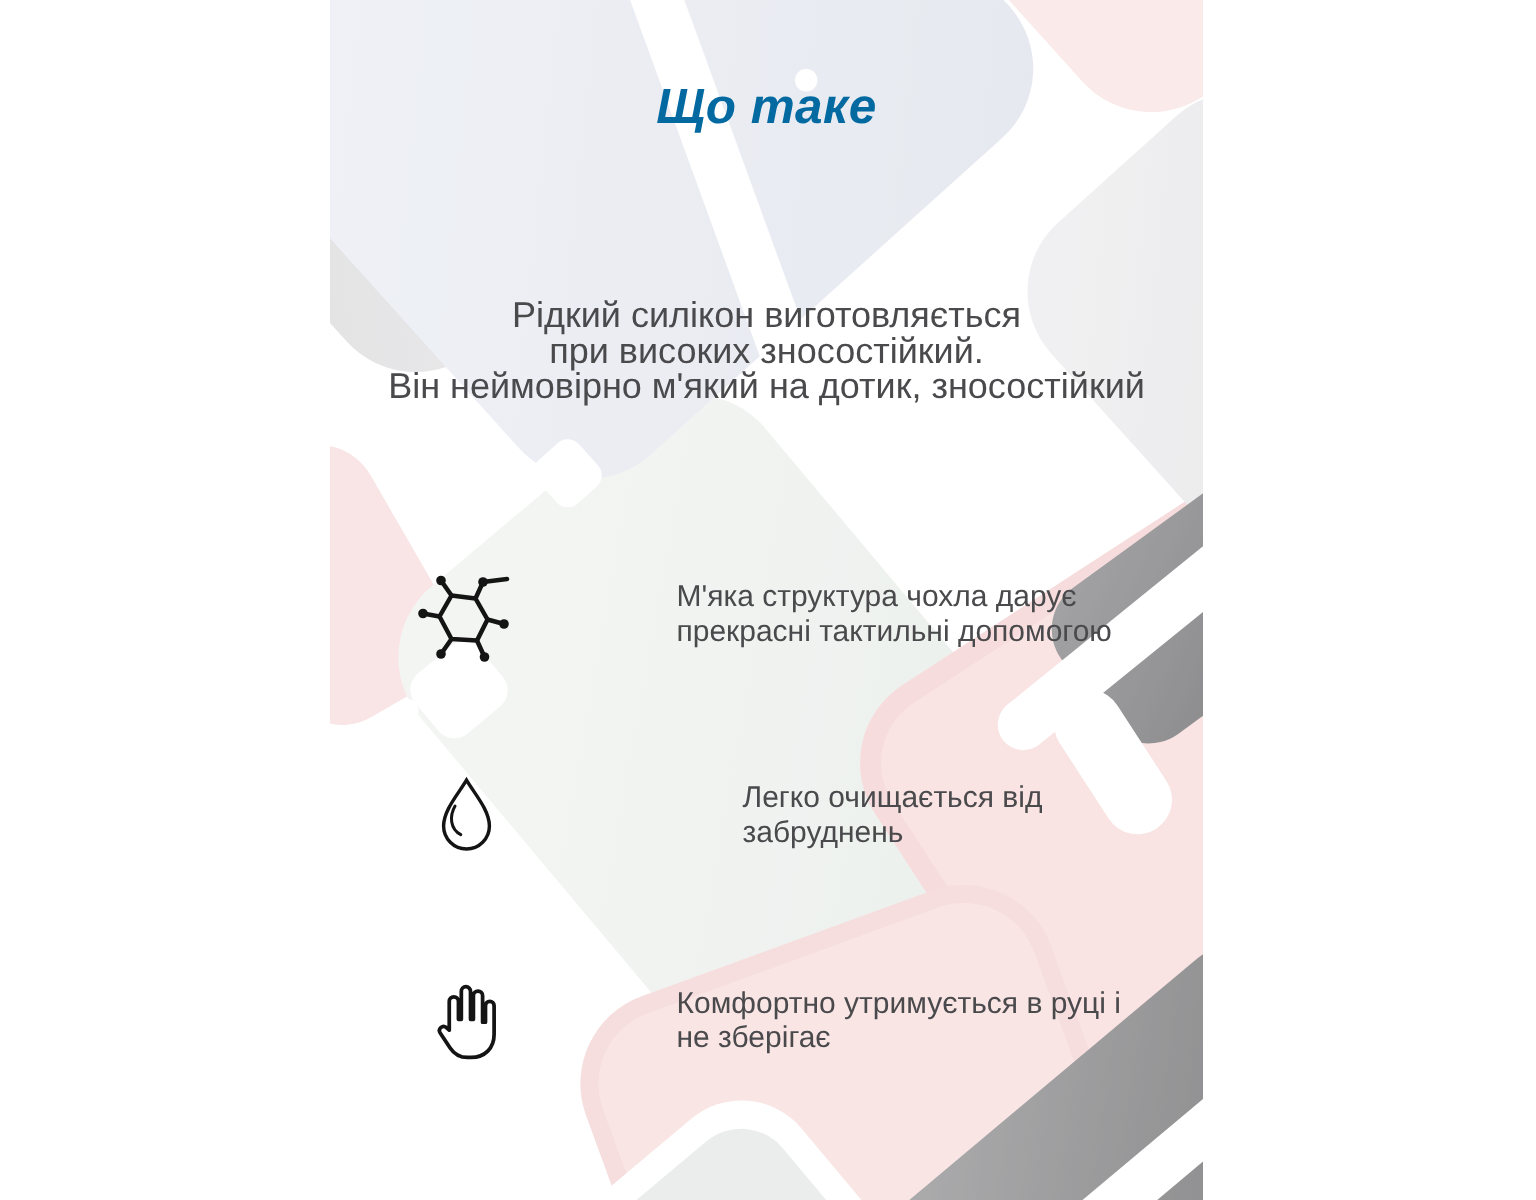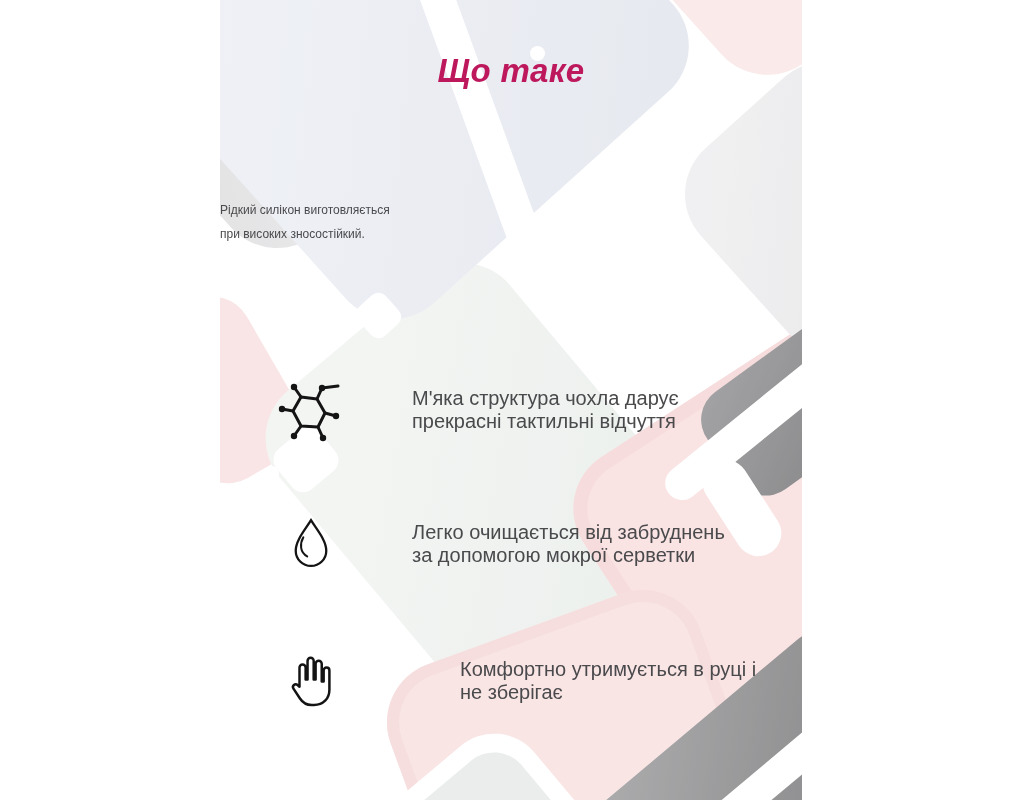--- a/index.html
+++ b/index.html
@@ -44,28 +44,28 @@
   .cut-blue-dot{left:310px;top:46px;width:15px;height:15px;border-radius:50%;}
   .cut-mint-cam{left:58px;top:434px;width:56px;height:52px;border-radius:14px;transform:rotate(-40deg);}
   .cut-mint-dot{left:44px;top:466px;width:15px;height:15px;border-radius:50%;}
   .cut-pink-pill{left:499px;top:455px;width:46px;height:106px;border-radius:23px;transform:rotate(-33deg);}
   
   #bg-strip::after{content:"";position:absolute;inset:0;background:rgba(255,255,255,.28);z-index:8;}
   
   .content{position:absolute;z-index:20;color:#4a4a4d;}
   #title{left:220px;top:54px;width:582px;text-align:center;
     font-size:33px;line-height:33px;font-weight:800;font-style:italic;
-    color:#be185d;letter-spacing:.3px;}
-  #intro{left:220px;top:199px;width:582px;
-    font-size:12px;line-height:23.6px;color:#4a4a4d;}
+    color:#0369a1;letter-spacing:.3px;}
+  #intro{left:220px;top:199px;width:582px;text-align:center;
+    font-size:24px;line-height:23.6px;color:#4a4a4d;}
   .feature-row{position:absolute;left:275px;width:520px;height:70px;
     display:flex;align-items:center;z-index:20;}
-  .row-1{top:375px;} .row-2{top:509px;} .row-3{top:646px;gap:48px;}
+  .row-1{top:375px;} .row-2{top:509px;gap:44px;} .row-3{top:646px;}
   .feature-icon{width:72px;display:flex;justify-content:center;align-items:center;flex:0 0 72px;}
-  .feature-text{margin-left:65px;font-size:20px;line-height:23.5px;color:#4a4a4d;}
+  .feature-text{margin-left:104px;font-size:20px;line-height:23.5px;color:#4a4a4d;}
   svg{display:block;}
 </style>
 </head>
 <body>
 
 <div id="canvas">
 
   <div id="bg-strip">
     <div class="case case-dark-tl"></div>
     <div class="case case-pink-top"></div>
@@ -91,20 +91,21 @@
     <div class="cutout cut-pink-pill"></div>
   </div>
 
   <div id="title" class="content">
     <div>Що таке</div>
   </div>
 
   <div id="intro" class="content">
     <div>Рідкий силікон виготовляється</div>
     <div>при високих зносостійкий.</div>
+    <div>Він неймовірно м'який на дотик, зносостійкий</div>
   </div>
 
   <div class="feature-row row-1">
     <div class="feature-icon">
       <svg width="66" height="64" viewBox="0 0 64 64" fill="none" stroke="#141414" stroke-width="3" stroke-linecap="round" stroke-linejoin="round">
         <polygon points="22,19 38,21 46,35 39,49 22,48 14,33"></polygon>
         <line x1="22" y1="19" x2="15" y2="9"></line>
         <line x1="38" y1="21" x2="43" y2="10"></line>
         <line x1="43" y1="10" x2="59" y2="8"></line>
         <line x1="46" y1="35" x2="57" y2="38"></line>
@@ -116,34 +117,33 @@
             <circle cx="43" cy="10" r="3.2"></circle>
           <circle cx="57" cy="38" r="3.2"></circle>
             <circle cx="44" cy="60" r="3.2"></circle>
           <circle cx="15" cy="58" r="3.2"></circle>
             <circle cx="3" cy="31" r="3.2"></circle>
         </g>
       </svg>
     </div>
     <div class="feature-text">
       <div>М'яка структура чохла дарує</div>
-      <div>прекрасні тактильні відчуття</div>
+      <div>прекрасні тактильні допомогою</div>
     </div>
   </div>
 
   <div class="feature-row row-2">
     <div class="feature-icon">
       <svg width="42" height="56" viewBox="0 0 44 58" fill="none" stroke="#141414" stroke-width="2.4" stroke-linecap="round">
         <path d="M22 4 C 16 14, 6 25, 6 36 a16 16 0 0 0 32 0 C 38 25, 28 14, 22 4 Z"></path>
         <path d="M14 22 c -4 7 -3.5 16 4 20" stroke-width="2.1"></path>
       </svg>
     </div>
     <div class="feature-text">
       <div>Легко очищається від забруднень</div>
-      <div>за допомогою мокрої серветки</div>
     </div>
   </div>
 
   <div class="feature-row row-3">
     <div class="feature-icon">
       <svg width="46" height="60" viewBox="0 0 48 62" fill="none" stroke="#141414" stroke-width="2.6" stroke-linecap="round" stroke-linejoin="round">
         <path d="M12 37 V17 a3.2 3.2 0 0 1 6.4 0 v12.5 h2 V10 a3.2 3.2 0 0 1 6.4 0 v19.5 h2 V13 a3.2 3.2 0 0 1 6.4 0 v18.5 h2 V20 a3 3 0 0 1 6 0 v20 c0 9.5 -6.5 16 -16 16 h-2.5 c-5 0 -9.3 -2.4 -12.2 -6.8 l-6.8 -10.2 c-1.9 -2.9 1.6 -5.9 4.3 -3.8 Z"></path>
       </svg>
     </div>
     <div class="feature-text">

